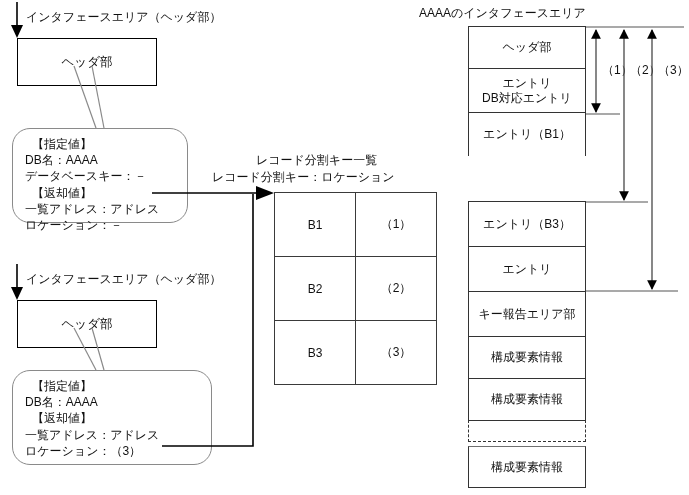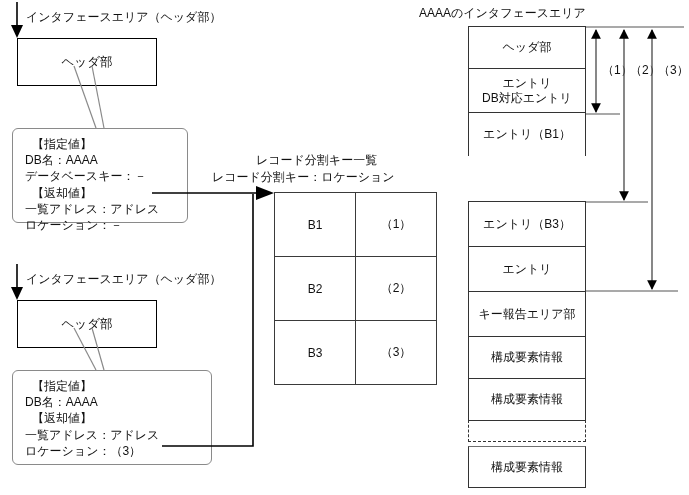--- a/index.html
+++ b/index.html
@@ -20,21 +20,21 @@
   .hdr-box{
     position:absolute;box-sizing:border-box;
     border:1.6px solid #000;background:#fff;
     display:flex;align-items:center;justify-content:center;
     font-size:12.5px;color:#111;
   }
 
   
   .callout{
     position:absolute;box-sizing:border-box;
-    border:1.3px solid #8a8a8a;border-radius:6px;background:#fff;
+    border:1.3px solid #8a8a8a;border-radius:18px;background:#fff;
     padding:7px 8px 6px 12px;
   }
   .callout .line{font-size:12px;line-height:16.2px;white-space:nowrap;color:#111;}
   .callout .line.indent{padding-left:7px;}
 
   
   .keytable{position:absolute;border-collapse:collapse;background:#fff;}
   .keytable td{
     border:1.3px solid #3a3a3a;
     width:48px;height:31px;

